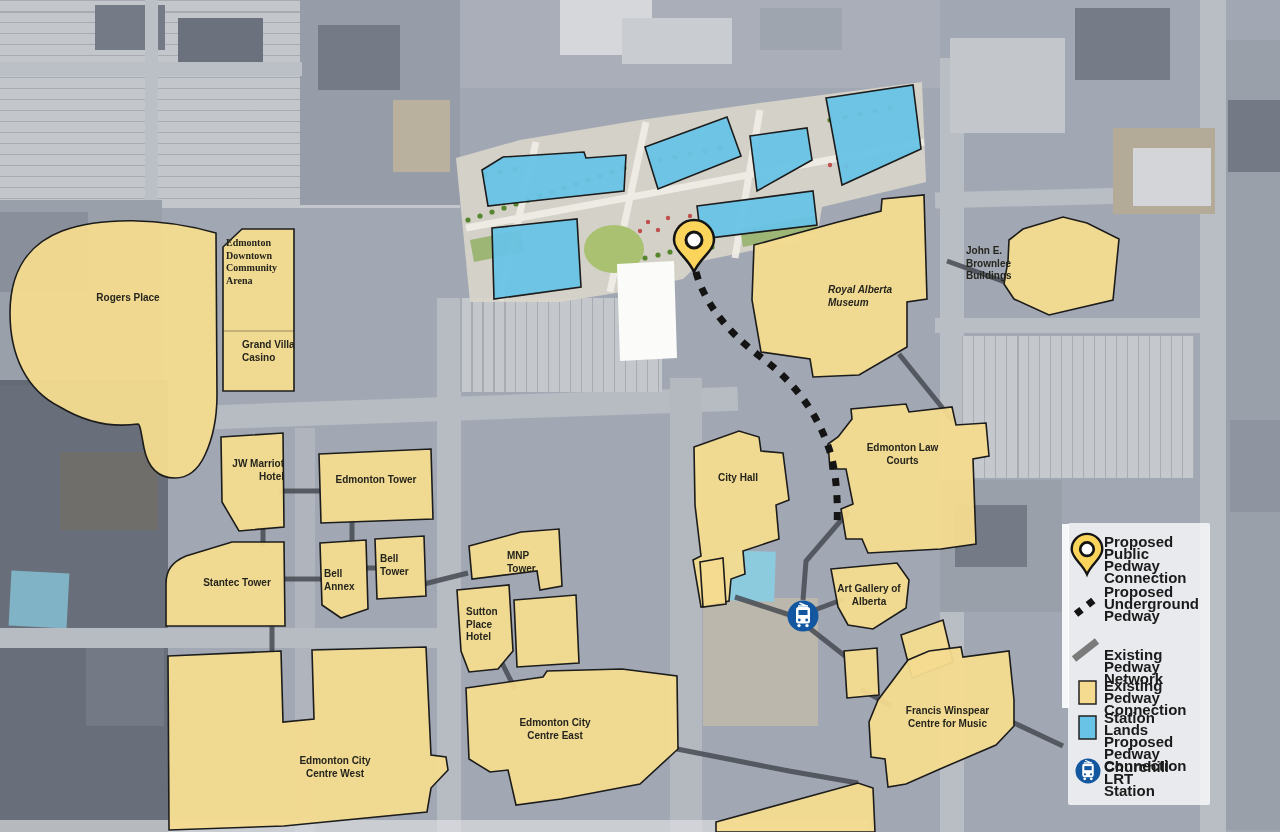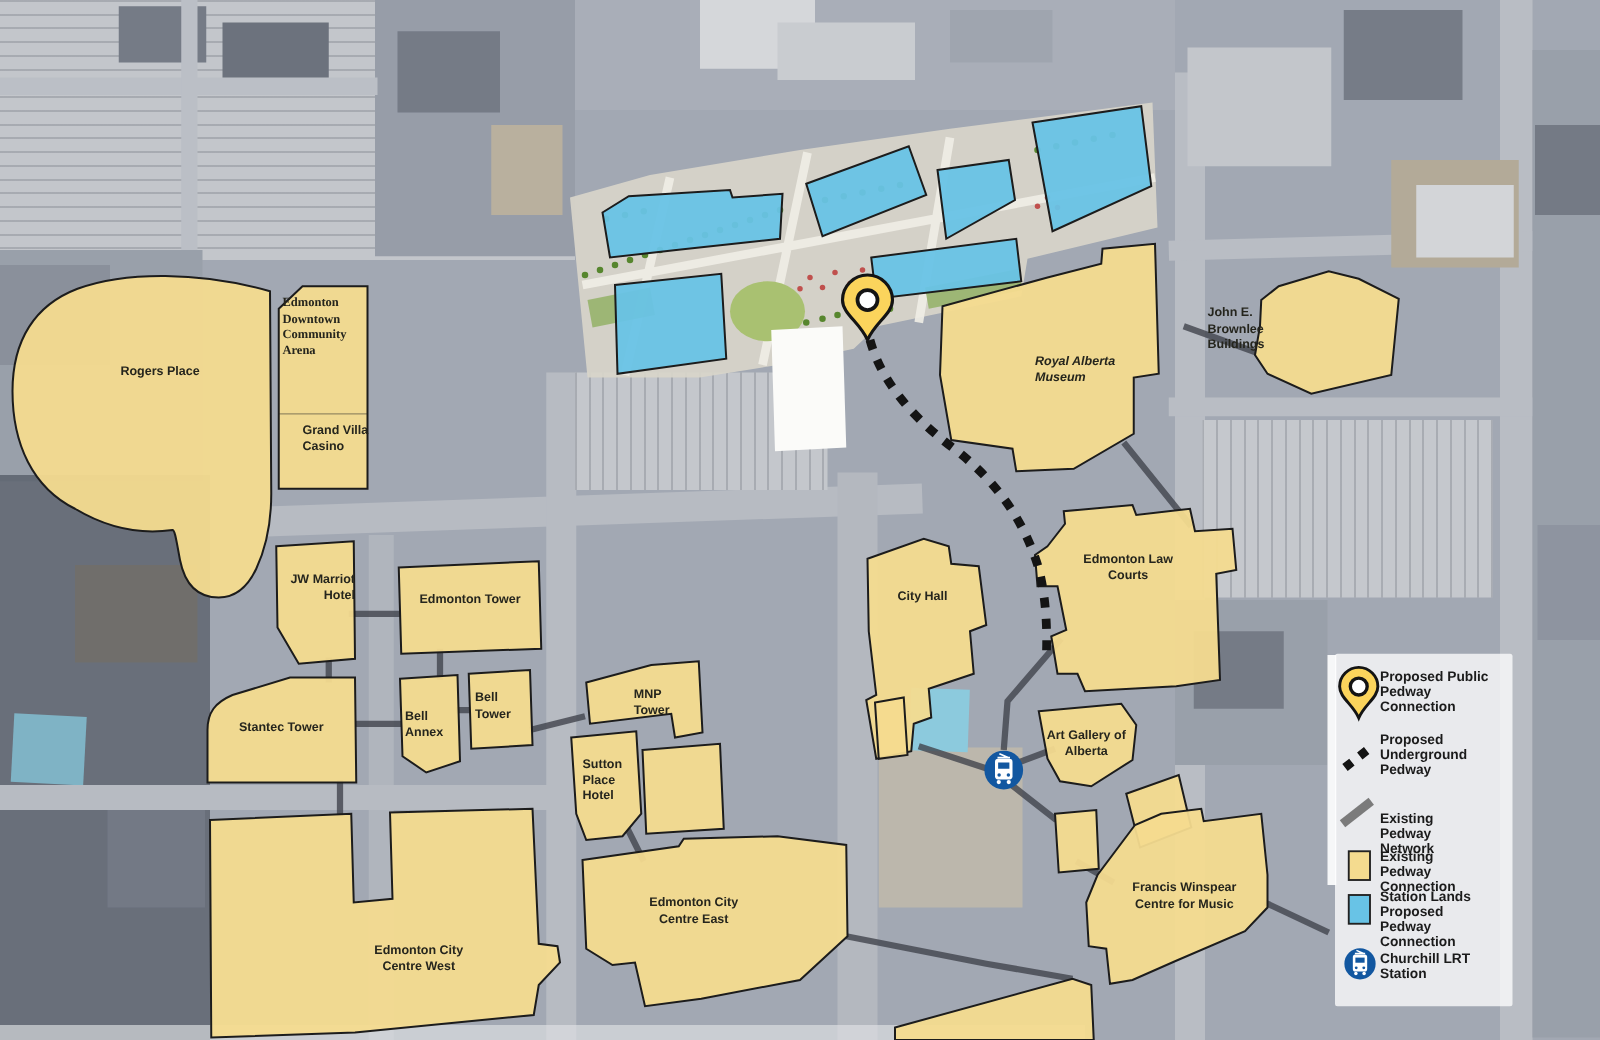--- a/index.html
+++ b/index.html
@@ -12,21 +12,21 @@
   .pb{fill:var(--blue);stroke:var(--outline);stroke-width:1.6;fill-opacity:.95;}
   .net{stroke:var(--net);stroke-width:5;fill:none;stroke-linecap:butt;opacity:.8;}
   .dash{stroke:var(--dash);stroke-width:7;fill:none;stroke-dasharray:8 9;}
   .planpath{stroke:#efede6;stroke-width:7;fill:none;opacity:.9;}
   .lbl{position:absolute;font-weight:bold;font-size:10px;line-height:12.5px;
        color:#25251d;letter-spacing:0;}
   .ctr{text-align:center;}
   .nw{white-space:nowrap;}
   #legend{position:absolute;left:1068px;top:523px;width:142px;height:282px;
           background:rgba(255,255,255,.76);border-radius:2px;}
-  .leg-lbl{position:absolute;font-weight:bold;font-size:11px;line-height:12px;color:#1b1b1b;}
+  .leg-lbl{position:absolute;font-weight:bold;font-size:15px;line-height:12px;color:#1b1b1b;}
   #legend svg{position:absolute;left:0;top:0;}
 </style>
 </head>
 <body>
 
 <div id="stage">
   <div id="aerial">
       <div class="blk" style="left: 0px; top: 0px; width: 460px; height: 208px; background: repeating-linear-gradient(rgba(95, 100, 110, 0.28) 0px, rgba(95, 100, 110, 0.28) 1.5px, transparent 1.5px, transparent 11px) rgb(195, 198, 203);"></div>
       <div class="blk" style="left: 95px; top: 5px; width: 70px; height: 45px; background: rgb(117, 123, 134);"></div>
       <div class="blk" style="left: 178px; top: 18px; width: 85px; height: 55px; background: rgb(108, 114, 125);"></div>
@@ -177,21 +177,21 @@
       <circle cx="-4" cy="9.6" r="1.7" fill="#fff"></circle>
       <circle cx="4" cy="9.6" r="1.7" fill="#fff"></circle>
     </g>
   </svg>
 
   <div class="lbl ctr nw" style="left:78px;top:292px;width:100px;">Rogers Place</div>
   <div class="lbl" style="left:226px;top:237px;width:62px;font-family:Liberation Serif, serif;">Edmonton Downtown Community Arena</div>
   <div class="lbl" style="left:242px;top:339px;width:64px;">Grand Villa Casino</div>
   <div class="lbl" style="left:220px;top:458px;width:64px;text-align:right;">JW Marriot Hotel</div>
   <div class="lbl ctr nw" style="left:320px;top:474px;width:112px;">Edmonton Tower</div>
-  <div class="lbl ctr nw" style="left:157px;top:577px;width:136px;">Stantec Tower</div>
+  <div class="lbl ctr nw" style="left:169px;top:577px;width:136px;">Stantec Tower</div>
   <div class="lbl" style="left:324px;top:568px;width:40px;">Bell Annex</div>
   <div class="lbl" style="left:380px;top:553px;width:40px;">Bell Tower</div>
   <div class="lbl" style="left:507px;top:550px;width:44px;">MNP Tower</div>
   <div class="lbl" style="left:466px;top:606px;width:48px;">Sutton Place Hotel</div>
   <div class="lbl ctr" style="left:285px;top:755px;width:100px;">Edmonton City Centre West</div>
   <div class="lbl ctr" style="left:505px;top:717px;width:100px;">Edmonton City Centre East</div>
   <div class="lbl ctr nw" style="left:698px;top:472px;width:80px;">City Hall</div>
   <div class="lbl ctr" style="left:860px;top:442px;width:85px;">Edmonton Law Courts</div>
   <div class="lbl ctr" style="left:832px;top:583px;width:74px;">Art Gallery of Alberta</div>
   <div class="lbl ctr" style="left:890px;top:705px;width:115px;">Francis Winspear Centre for Music</div>

